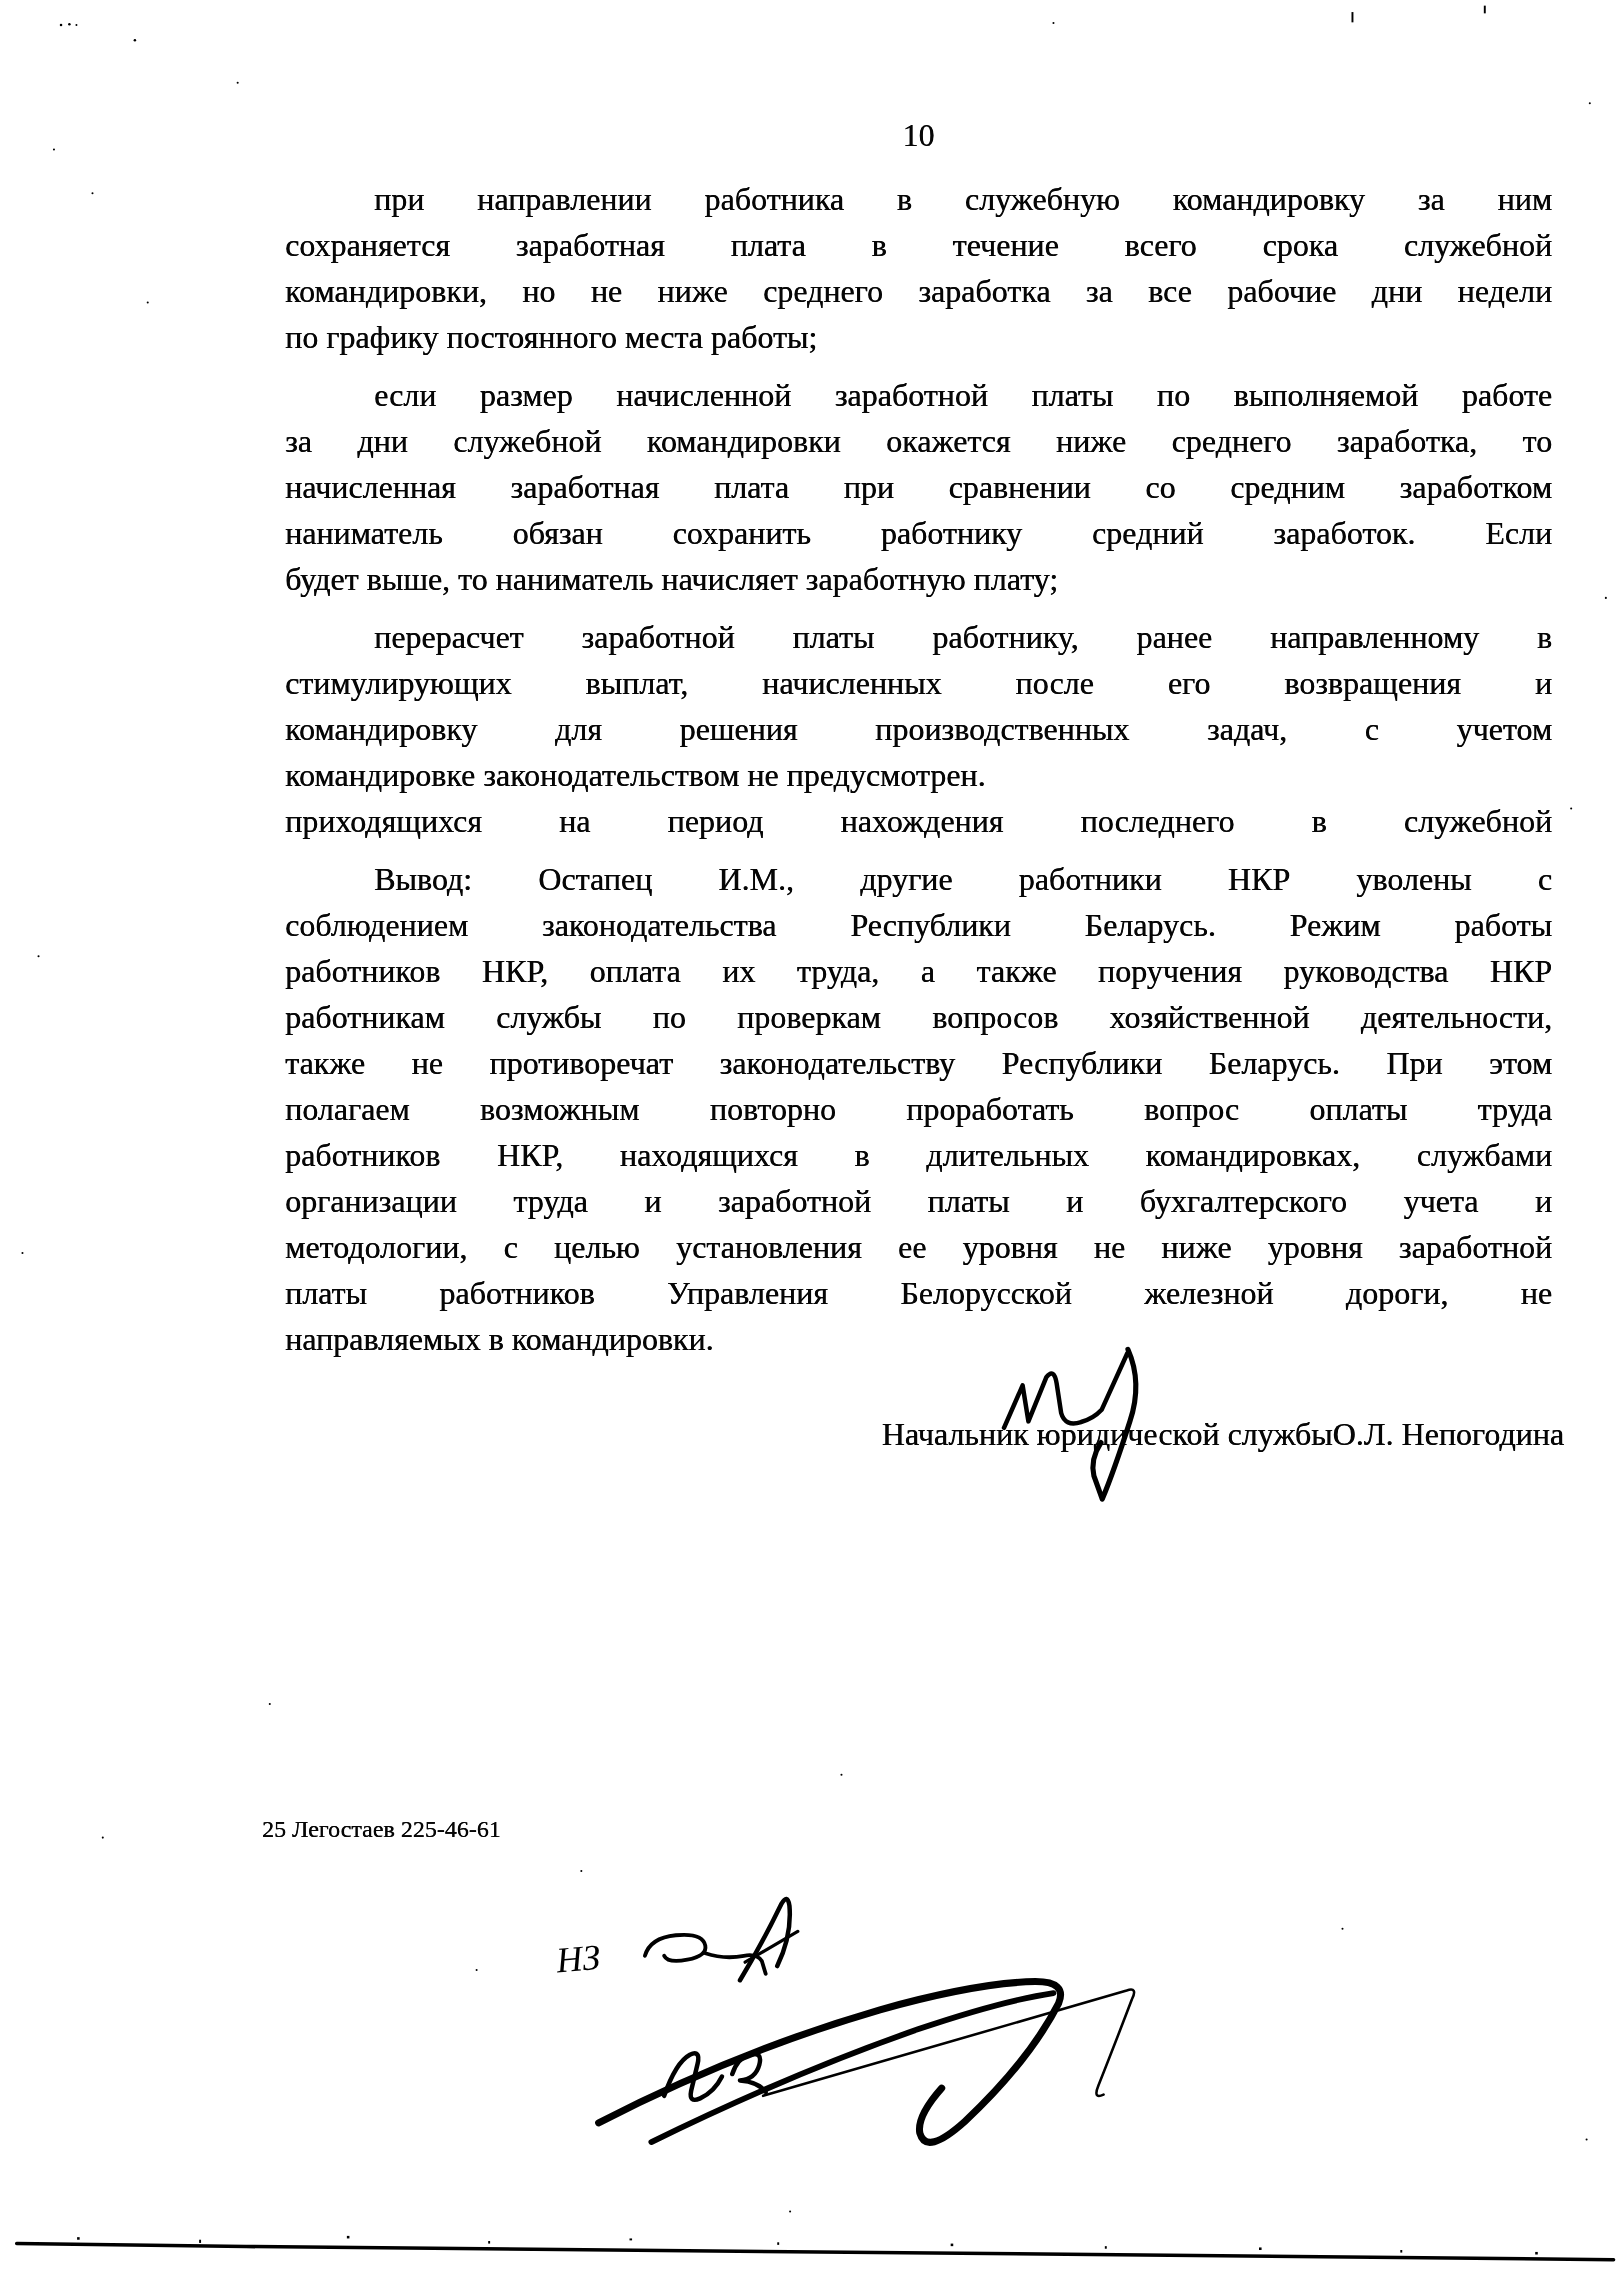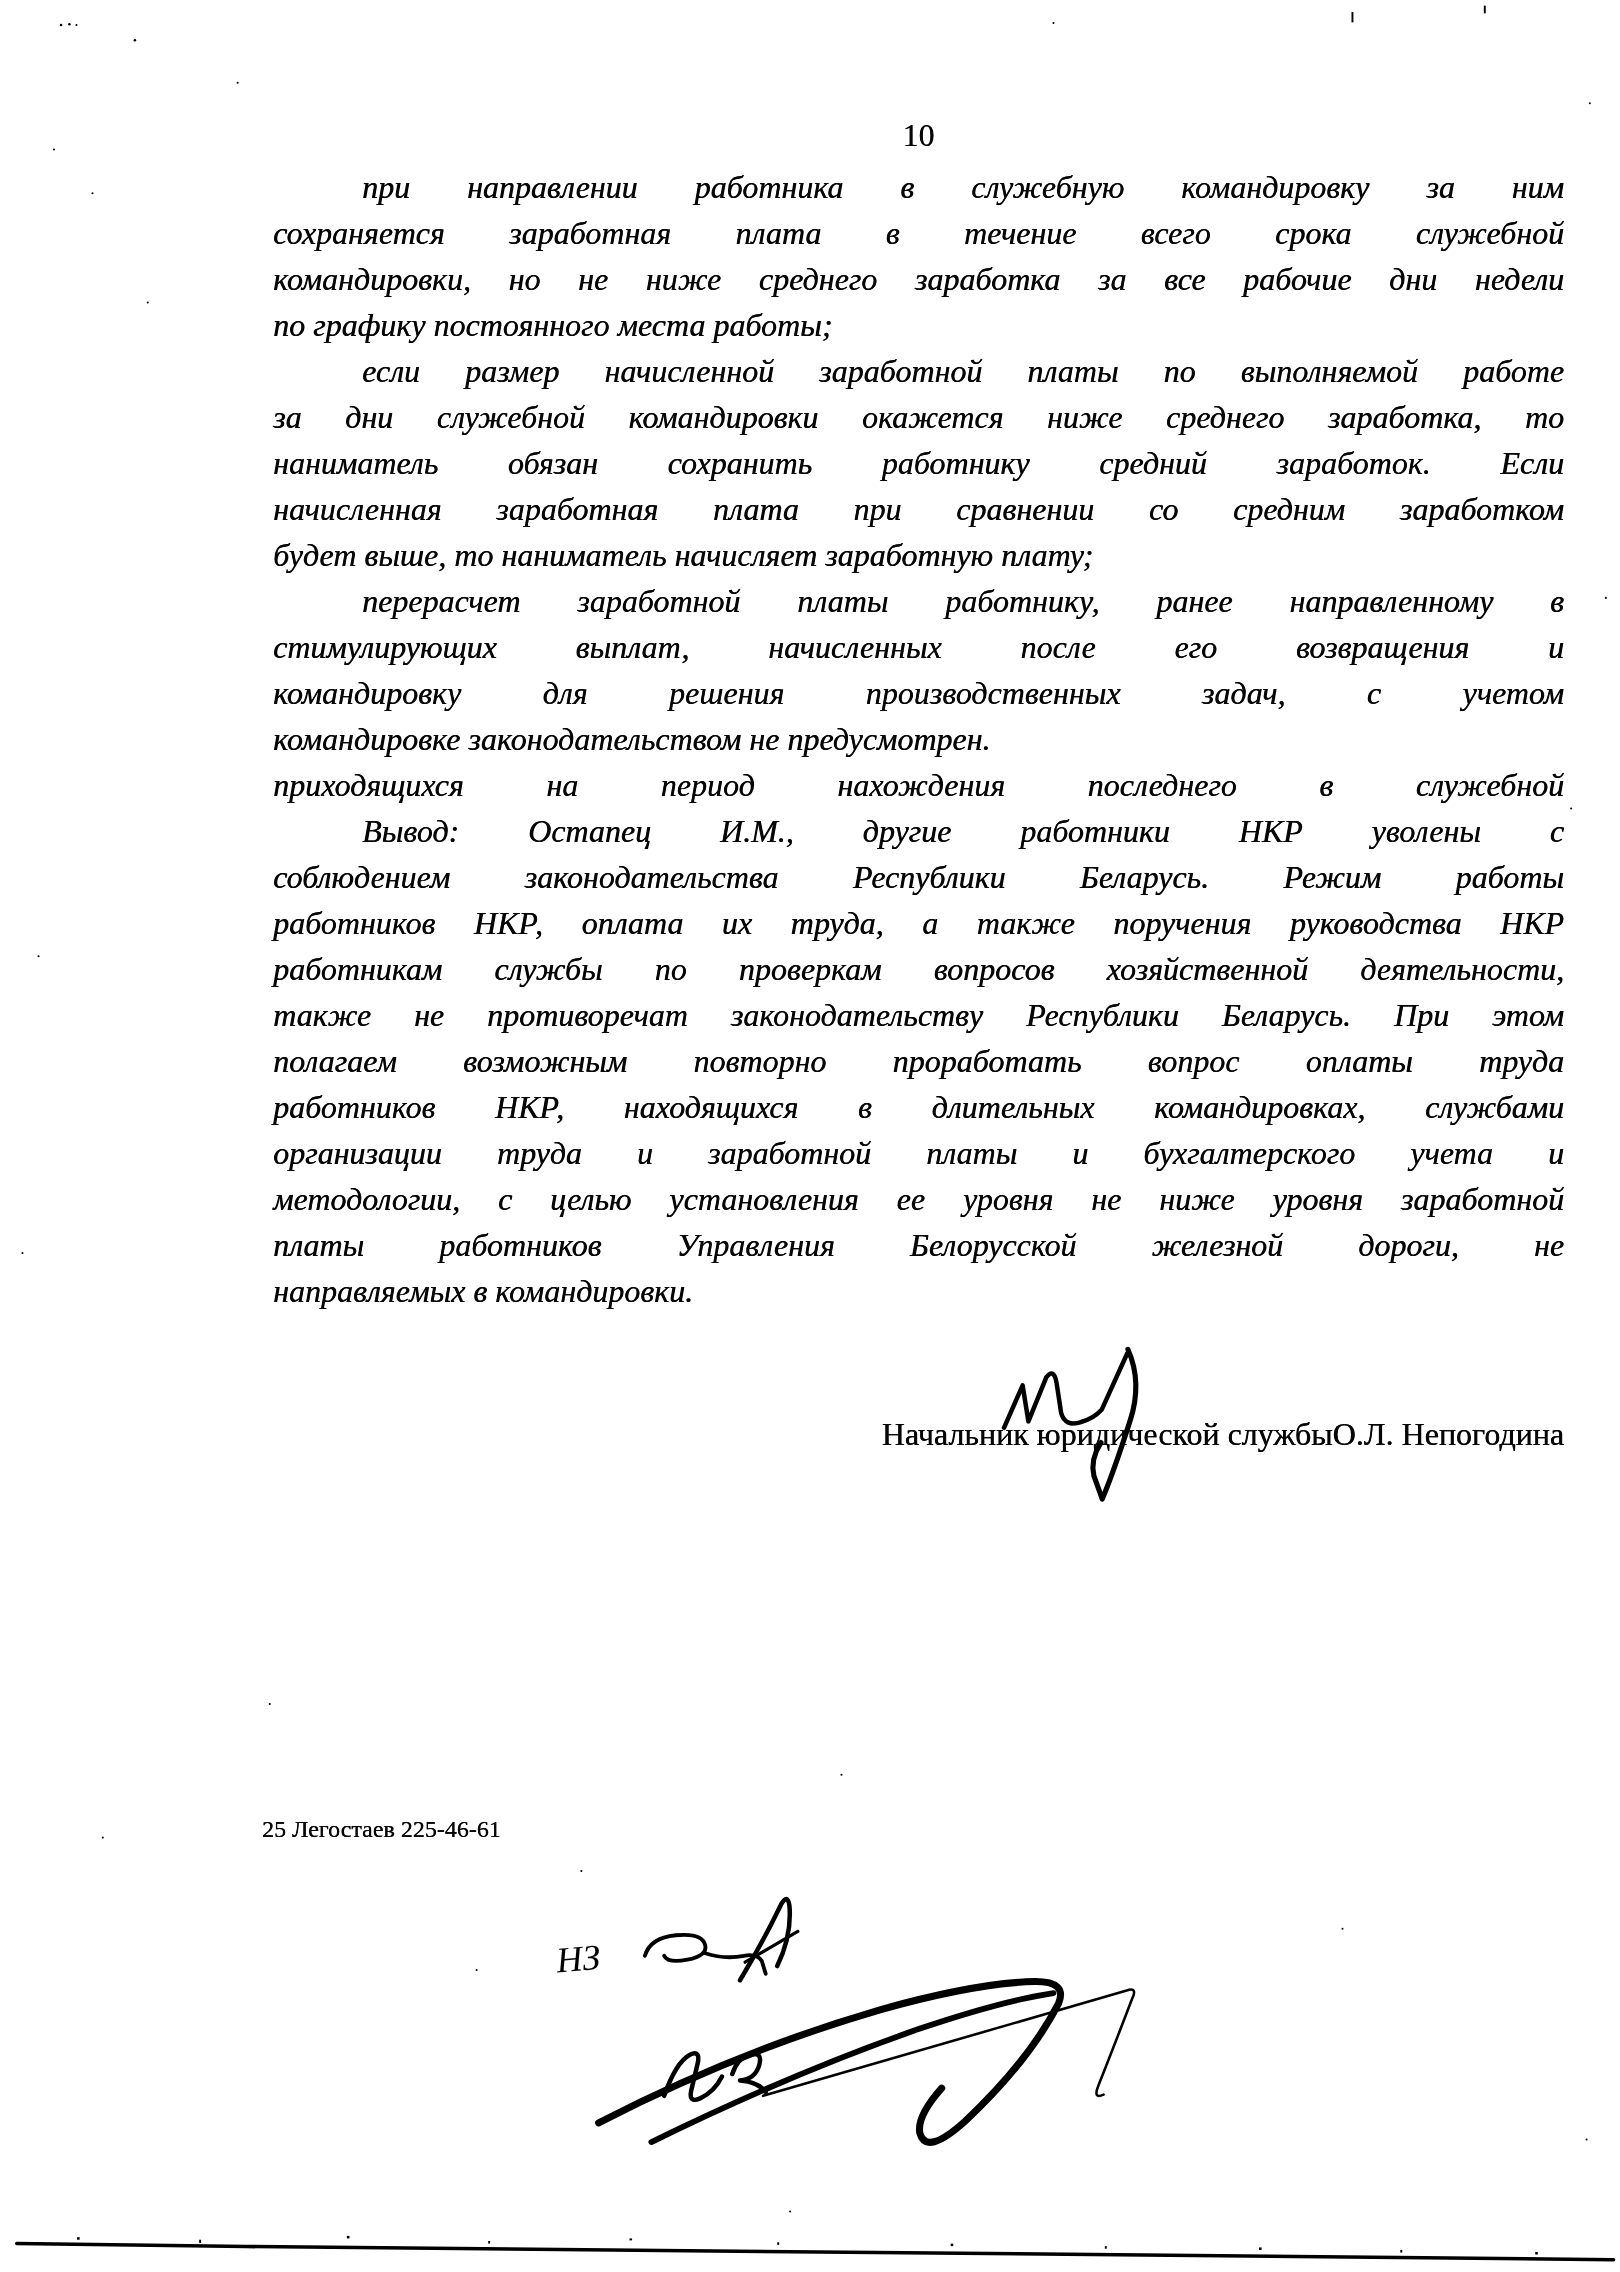--- a/index.html
+++ b/index.html
@@ -12,21 +12,21 @@
     position:absolute;left:273px;top:116px;width:1291px;
     text-align:center;font-size:32px;line-height:39px;
     text-shadow:0.3px 0 0 currentColor;
     font-family:Liberation Serif, serif;
   }
   .body-text{
     position:absolute;left:273px;top:164px;width:1291px;
     font-size:32px;
     text-shadow:0.4px 0 0 currentColor;
   }
-  .para{margin:0;padding:0;font-style:italic;}
+  .para{margin:12px;padding:0;}
   .line{
     height:46px;line-height:46px;
     text-align:justify;text-align-last:justify;
   }
   .line.first{text-indent:89px;}
   .line.last{text-align-last:left;}
   .sig-row{
     position:absolute;left:273px;top:1411px;width:1291px;
     display:flex;justify-content:flex-end;align-items:flex-start;
     font-size:32px;line-height:46px;
@@ -48,22 +48,22 @@
 <div class="body-text">
     <div class="para">
       <div class="line first">при направлении работника в служебную командировку за ним</div>
       <div class="line">сохраняется заработная плата в течение всего срока служебной</div>
       <div class="line">командировки, но не ниже среднего заработка за все рабочие дни недели</div>
       <div class="line last">по графику постоянного места работы;</div>
     </div>
     <div class="para">
       <div class="line first">если размер начисленной заработной платы по выполняемой работе</div>
       <div class="line">за дни служебной командировки окажется ниже среднего заработка, то</div>
+      <div class="line">начисленная заработная плата при сравнении со средним заработком</div>
       <div class="line">наниматель обязан сохранить работнику средний заработок. Если</div>
-      <div class="line">начисленная заработная плата при сравнении со средним заработком</div>
       <div class="line last">будет выше, то наниматель начисляет заработную плату;</div>
     </div>
     <div class="para">
       <div class="line first">перерасчет заработной платы работнику, ранее направленному в</div>
       <div class="line">стимулирующих выплат, начисленных после его возвращения и</div>
       <div class="line">командировку для решения производственных задач, с учетом</div>
       <div class="line last">командировке законодательством не предусмотрен.</div>
       <div class="line">приходящихся на период нахождения последнего в служебной</div>
     </div>
     <div class="para">

